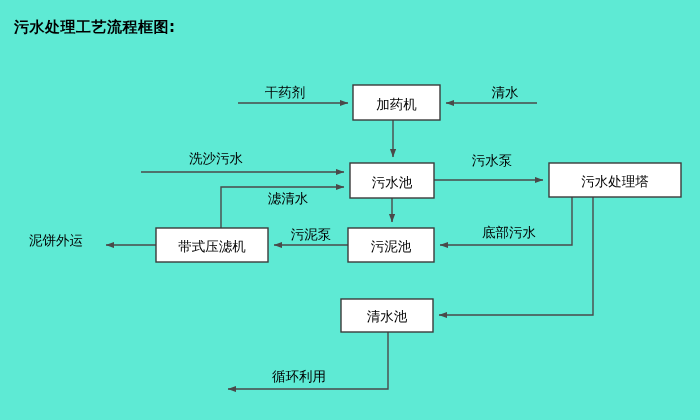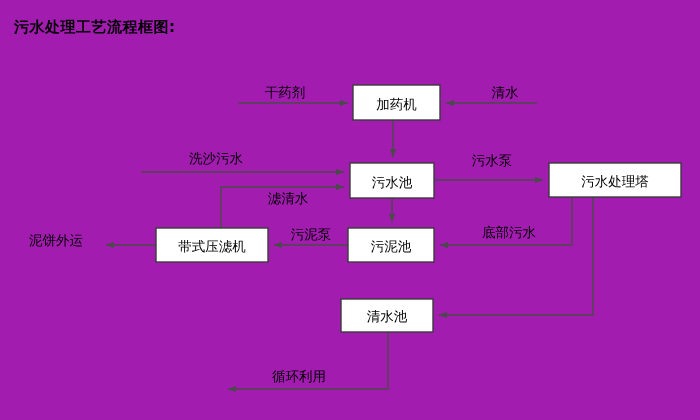--- a/index.html
+++ b/index.html
@@ -4,21 +4,21 @@
 <style>
   html, body {
     margin: 0;
     padding: 0;
     background: #ffffff;
   }
   #page {
     position: relative;
     width: 700px;
     height: 420px;
-    background: #a21caf;
+    background: #5eead4;
     overflow: hidden;
     font-family: "DejaVu Sans", "Liberation Sans", sans-serif;
   }
   #diagram-title {
     position: absolute;
     left: 14px;
     top: 18px;
     font-size: 15px;
     font-weight: bold;
     color: #000000;

